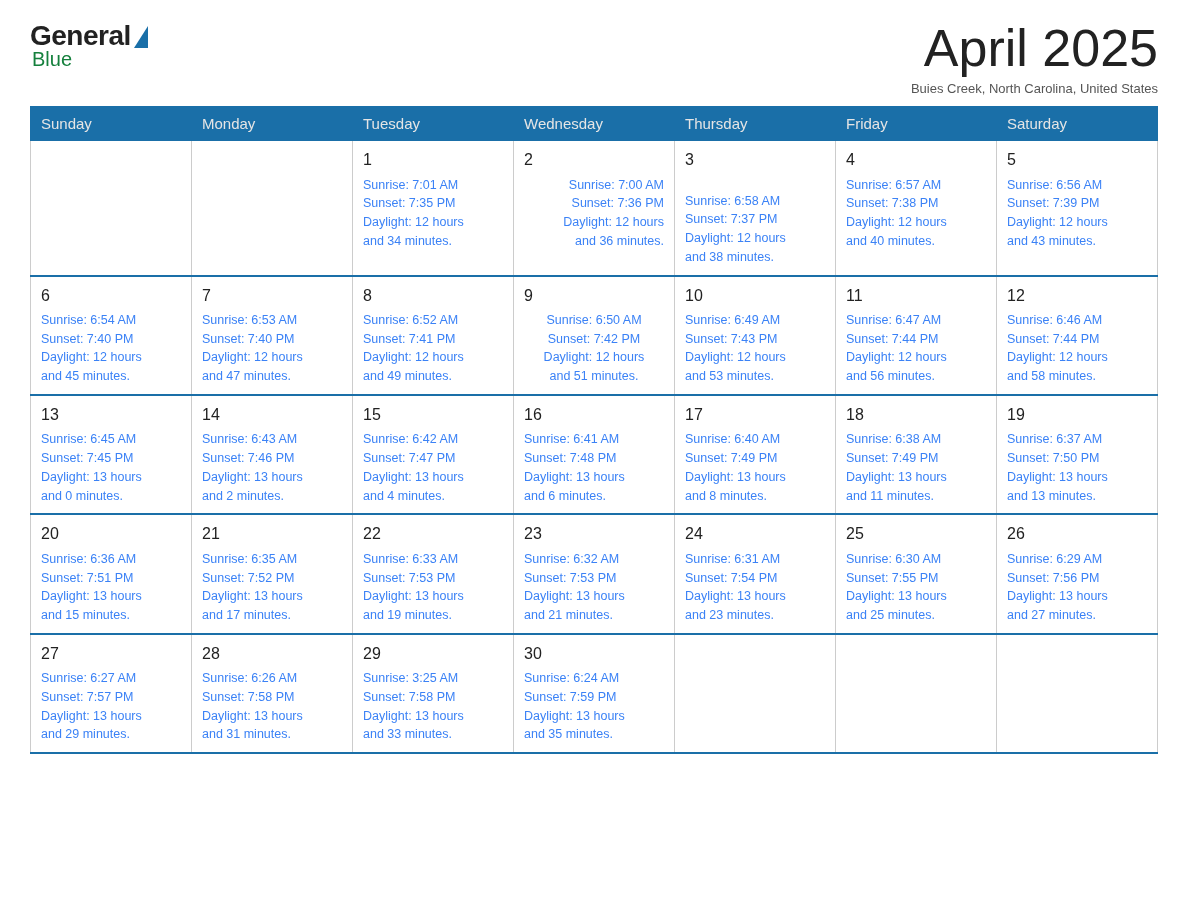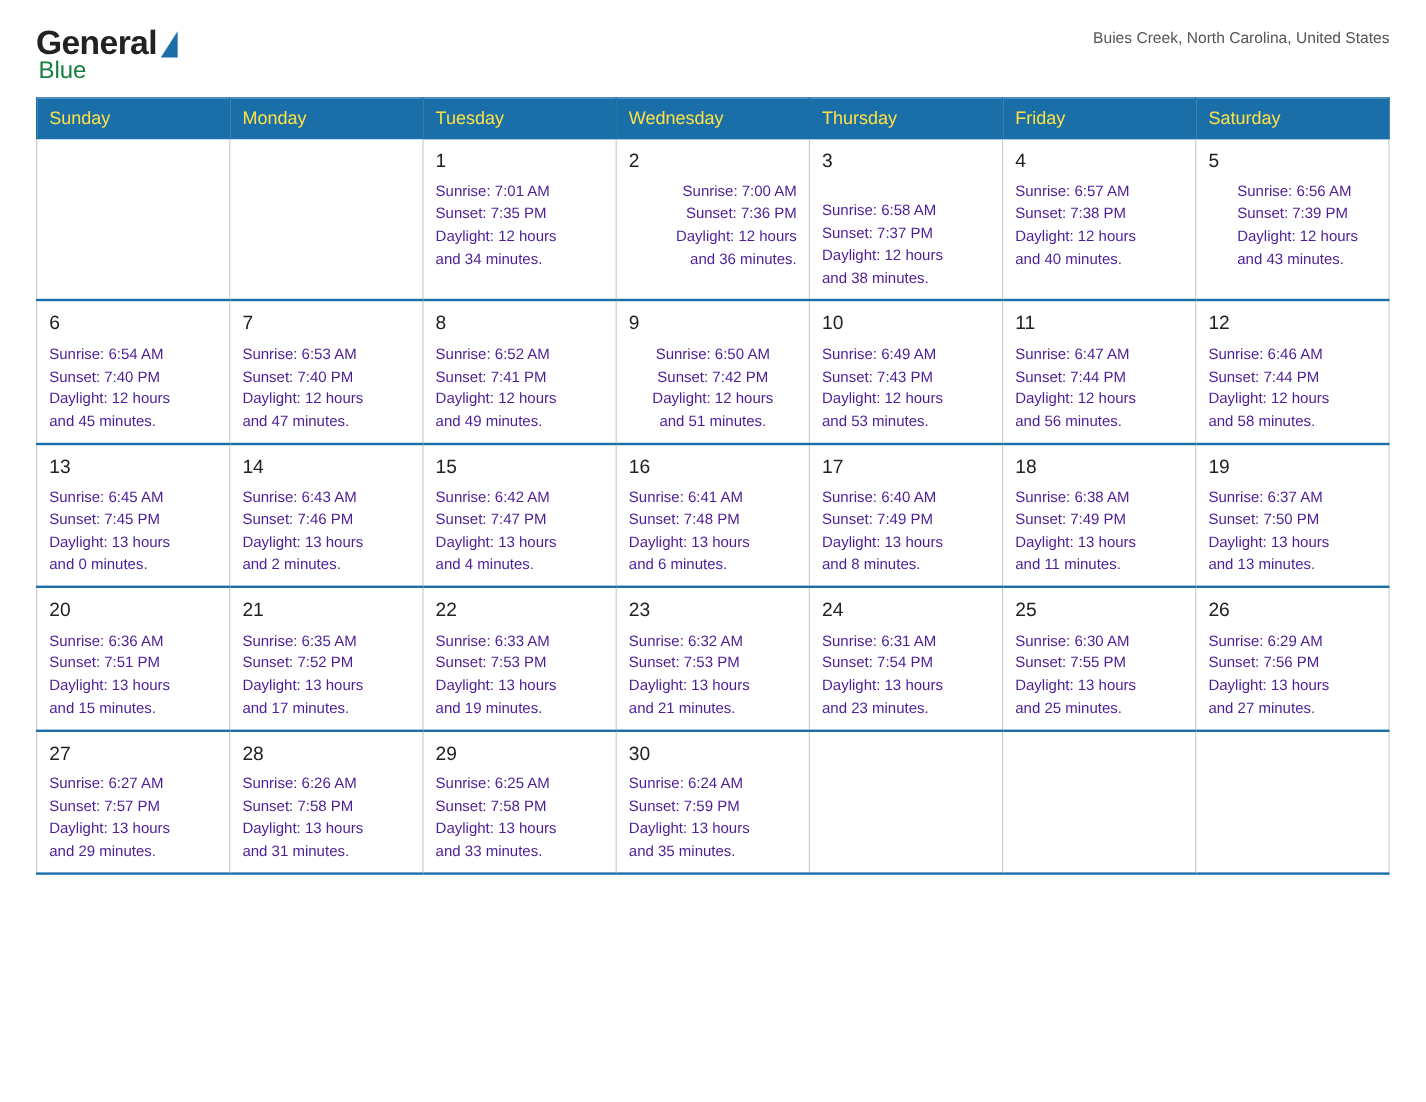--- a/index.html
+++ b/index.html
@@ -61,21 +61,21 @@
       color: #555;
       margin-top: 4px;
     }
     table {
       width: 100%;
       border-collapse: collapse;
       margin-top: 10px;
     }
     th {
       background-color: #1a6fa8;
-      color: #fde047;
+      color: #e5e5e5;
       text-align: left;
       padding: 8px 10px;
       font-size: 15px;
       font-weight: normal;
       border: 1px solid #1a6fa8;
     }
     td {
       vertical-align: top;
       padding: 8px 10px;
       border: 1px solid #ccc;
@@ -89,39 +89,40 @@
       background: #fff;
     }
     .day-number {
       font-size: 16px;
       font-weight: normal;
       margin-bottom: 4px;
       color: #222;
     }
     .day-info {
       font-size: 12.5px;
-      color: #4c1d95;
+      color: #3b82f6;
       line-height: 1.5;
     }
     tr.week-row td {
       border-bottom: 2px solid #1a6fa8;
     }
   </style>
 </head>
 <body>
 
 <div class="header-area">
   <div class="logo">
     <div class="logo-top">
       <span class="logo-general">General</span>
       <div class="logo-triangle"></div>
     </div>
     <span class="logo-subtitle">Blue</span>
   </div>
   <div class="title-area">
+    <div class="month-title">April 2025</div>
     <div class="location-title">Buies Creek, North Carolina, United States</div>
   </div>
 </div>
 
 <table>
   <thead>
     <tr>
     <th>Sunday</th>
         <th>Monday</th>
         <th>Tuesday</th>
@@ -158,21 +159,21 @@
         </td>
         <td>
           <div class="day-number">4</div>
           <div class="day-info" style="white-space: pre-line;">Sunrise: 6:57 AM
 Sunset: 7:38 PM
 Daylight: 12 hours
 and 40 minutes.</div>
         </td>
         <td>
           <div class="day-number">5</div>
-          <div class="day-info" style="white-space: pre-line; margin-left: 24px;">Sunrise: 6:56 AM
+          <div class="day-info" style="white-space: pre-line;">Sunrise: 6:56 AM
 Sunset: 7:39 PM
 Daylight: 12 hours
 and 43 minutes.</div>
         </td>
       </tr>
       <tr class="week-row">
         <td>
           <div class="day-number">6</div>
           <div class="day-info" style="white-space: pre-line;">Sunrise: 6:54 AM
 Sunset: 7:40 PM
@@ -334,21 +335,21 @@
         </td>
         <td>
           <div class="day-number">28</div>
           <div class="day-info" style="white-space: pre-line;">Sunrise: 6:26 AM
 Sunset: 7:58 PM
 Daylight: 13 hours
 and 31 minutes.</div>
         </td>
         <td>
           <div class="day-number">29</div>
-          <div class="day-info" style="white-space: pre-line;">Sunrise: 6:25 AM
+          <div class="day-info" style="white-space: pre-line;">Sunrise: 3:25 AM
 Sunset: 7:58 PM
 Daylight: 13 hours
 and 33 minutes.</div>
         </td>
         <td>
           <div class="day-number">30</div>
           <div class="day-info" style="white-space: pre-line;">Sunrise: 6:24 AM
 Sunset: 7:59 PM
 Daylight: 13 hours
 and 35 minutes.</div>

